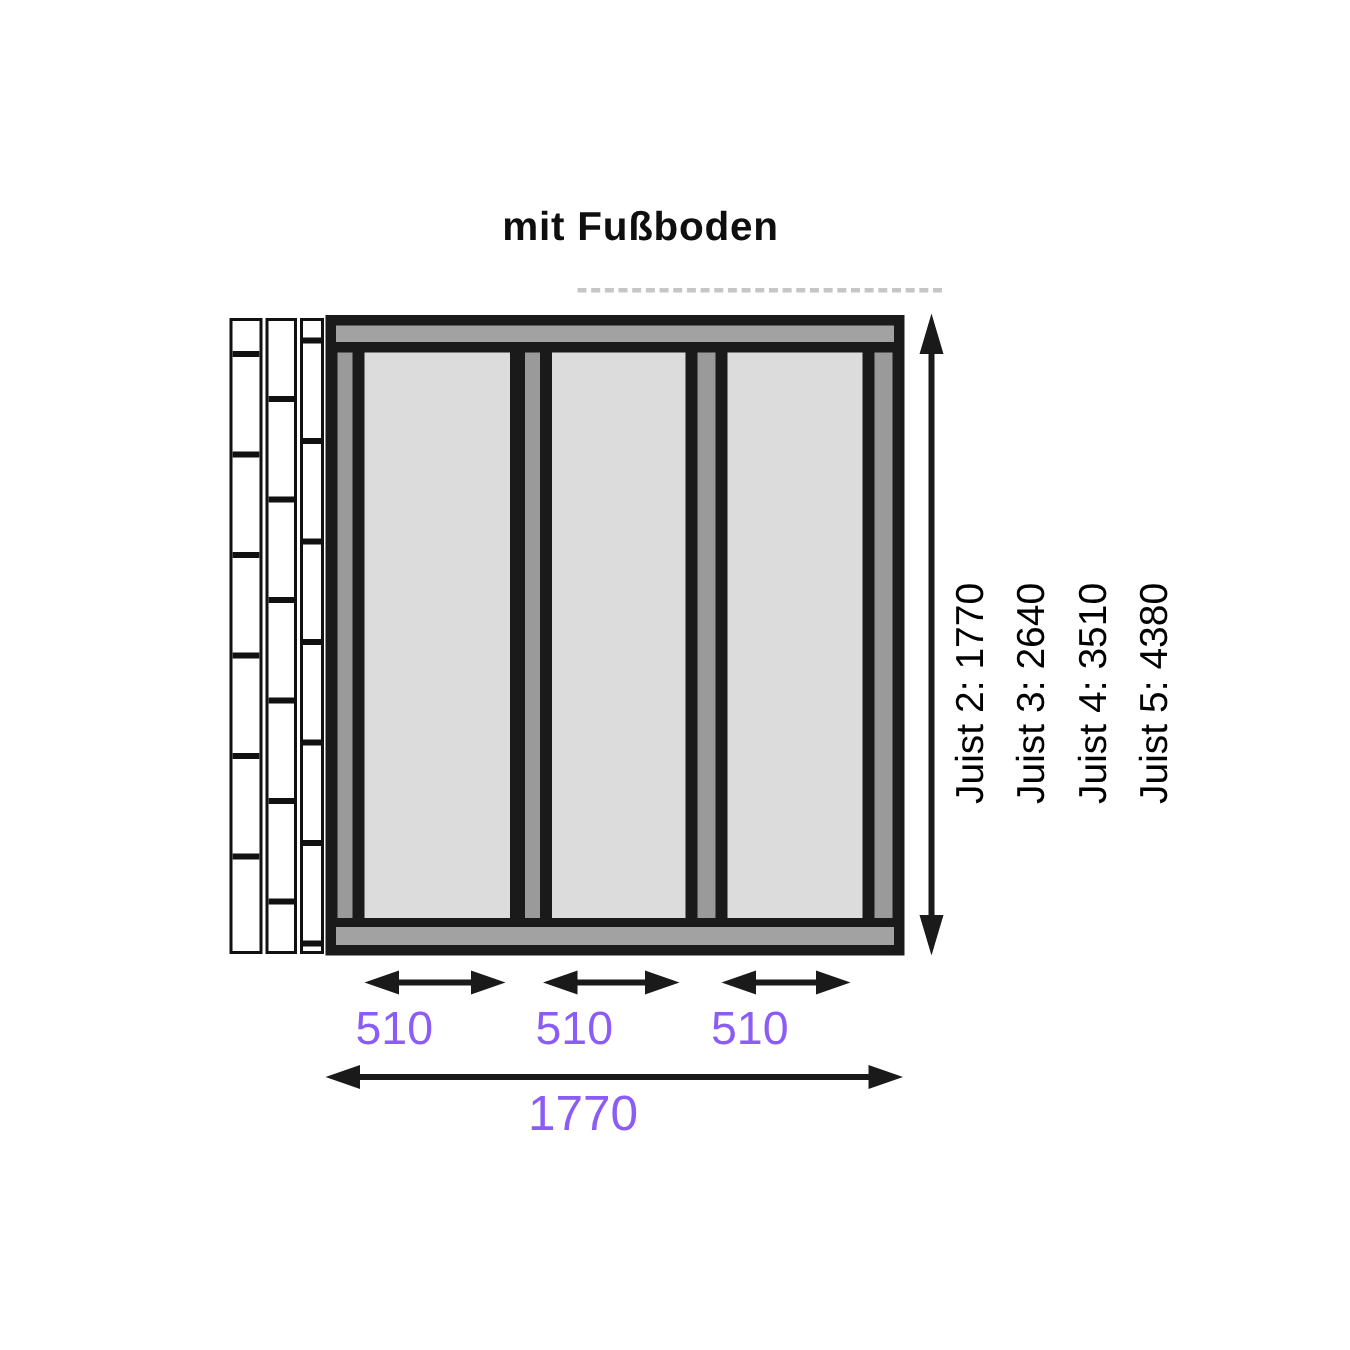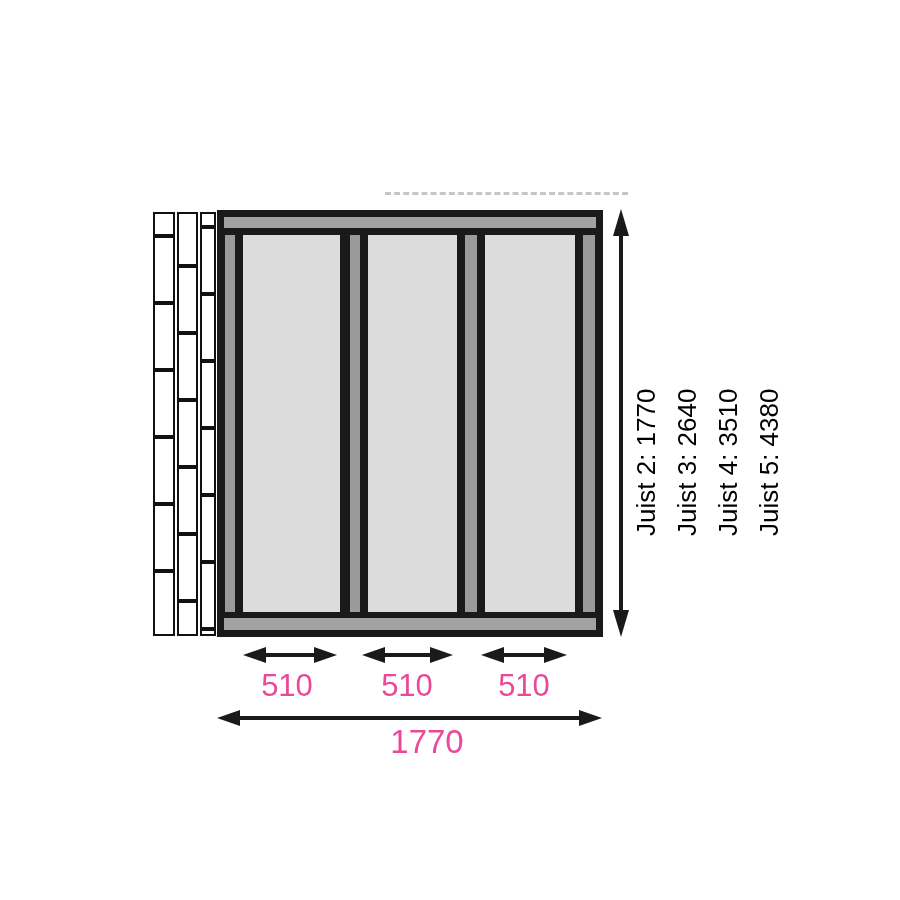--- a/index.html
+++ b/index.html
@@ -36,36 +36,37 @@
   
   .h-line{position:absolute;height:4px;background:#1a1a1a;}
   .v-line{position:absolute;width:4px;background:#1a1a1a;}
   .head{position:absolute;width:0;height:0;}
   .head-left{border-top:8px solid transparent;border-bottom:8px solid transparent;border-right:23px solid #1a1a1a;}
   .head-right{border-top:8px solid transparent;border-bottom:8px solid transparent;border-left:23px solid #1a1a1a;}
   .head-up{border-left:8px solid transparent;border-right:8px solid transparent;border-bottom:27px solid #1a1a1a;}
   .head-down{border-left:8px solid transparent;border-right:8px solid transparent;border-top:27px solid #1a1a1a;}
 
   .dim-label{
-    position:absolute;font-size:31px;color:#ec4899;text-align:center;line-height:1;
+    position:absolute;font-size:31px;color:#8b5cf6;line-height:1;
   }
   #total-label{font-size:33px;}
 
   
   #joist-list{
     left:602px;top:348px;width:212px;height:164px;
     transform:rotate(-90deg);
     font-size:26px;line-height:41px;white-space:nowrap;color:#000;
   }
 </style>
 </head>
 <body>
 
 <div id="canvas">
 
+  <div class="abs" id="title">mit Fußboden</div>
 
   <div class="abs" id="dash-line"></div>
 
   <div id="boards">
       <div class="board-col" style="left: 153px; width: 22px;">
         <div class="board-divider" style="top: 20px;"></div>
         <div class="board-divider" style="top: 87px;"></div>
         <div class="board-divider" style="top: 154px;"></div>
         <div class="board-divider" style="top: 221px;"></div>
         <div class="board-divider" style="top: 288px;"></div>

